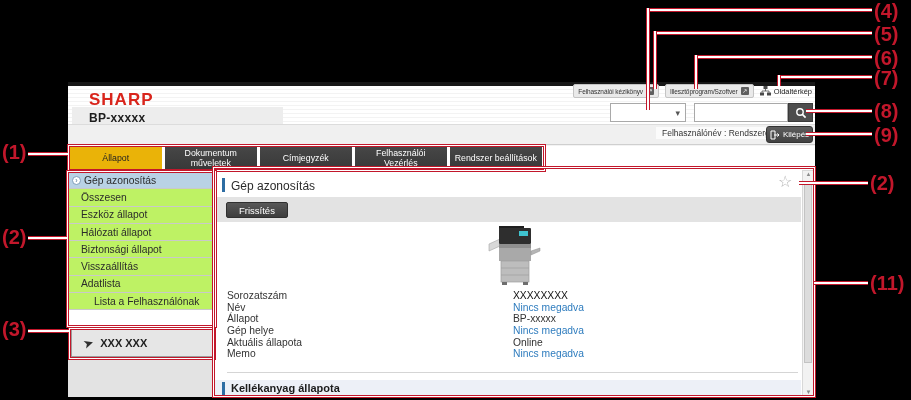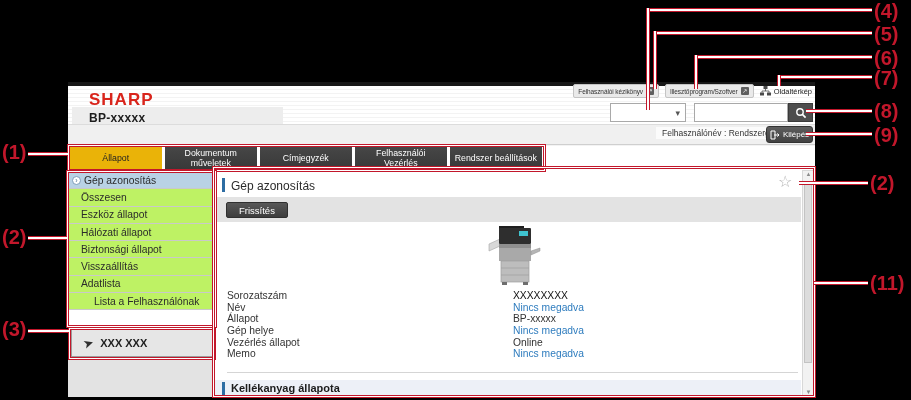--- a/index.html
+++ b/index.html
@@ -224,21 +224,21 @@
       </div>
       <div class="d-row">
         <span class="d-label">Állapot</span>
         <span class="d-value">BP-xxxxx</span>
       </div>
       <div class="d-row">
         <span class="d-label">Gép helye</span>
         <span class="d-value link">Nincs megadva</span>
       </div>
       <div class="d-row">
-        <span class="d-label">Vezérlés állapot</span>
+        <span class="d-label">Aktuális állapota</span>
         <span class="d-value">Online</span>
       </div>
       <div class="d-row">
         <span class="d-label">Memo</span>
         <span class="d-value link">Nincs megadva</span>
       </div>
     </div>
 
     <div class="c-divider"></div>
     <div class="supplies-bar"></div>

